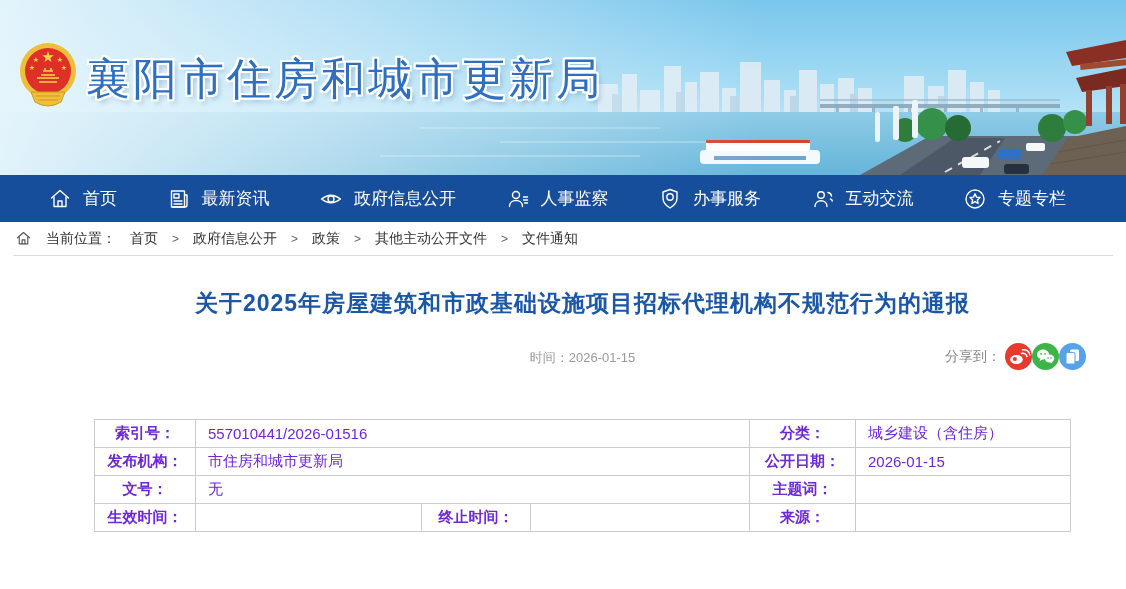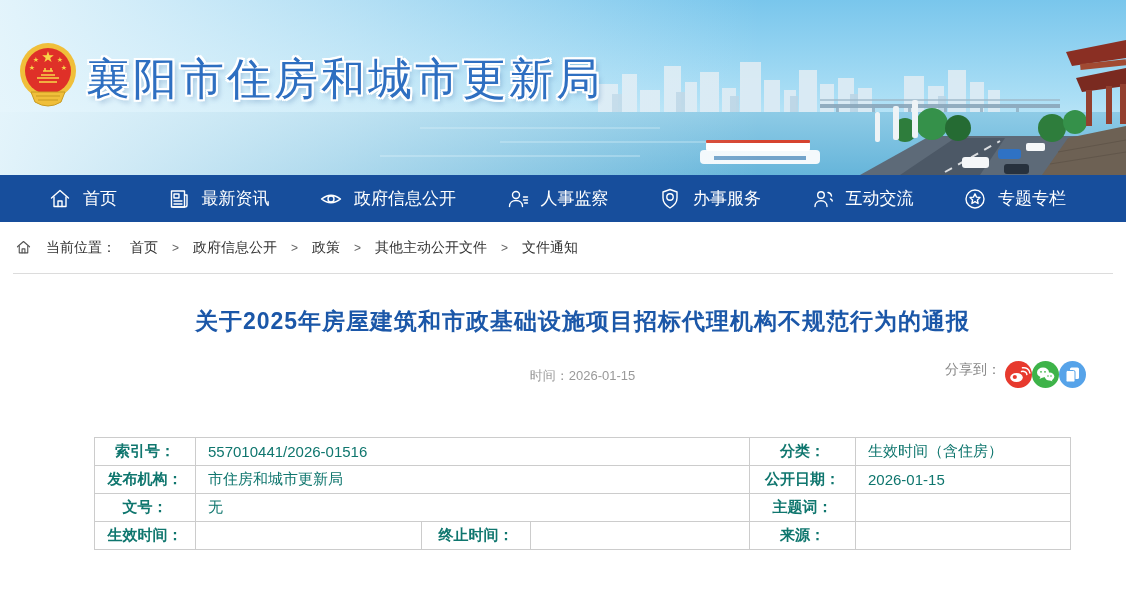--- a/index.html
+++ b/index.html
@@ -33,54 +33,54 @@
   .nav-item {
     display:flex; align-items:center; gap:11px;
     color:#ffffff; font-size:17px; cursor:pointer; white-space:nowrap;
   }
   .nav-item svg { width:24px; height:24px; stroke:#fff; fill:none;
     stroke-width:1.4; stroke-linecap:round; stroke-linejoin:round; }
 
   
   .breadcrumb-wrap { padding:0 13px; background:#fff; }
   .breadcrumb {
-    height:52px; display:flex; align-items:center; gap:14px;
+    height:34px; display:flex; align-items:center; gap:14px;
     font-size:14px; color:#333; border-bottom:1px solid #dcdcdc;
     padding-left:2px;
   }
   .breadcrumb svg { width:17px; height:17px; stroke:#555; fill:none;
     stroke-width:1.6; stroke-linecap:round; stroke-linejoin:round; }
   .crumb { cursor:pointer; }
   .crumb-sep { color:#666; font-size:12px; }
   .crumb-prefix { color:#333; }
 
   
   .article { text-align:center;margin-left:39px; }
   .article-title {
     margin-top:32px; font-size:23px; font-weight:bold; color:#1b57a8;
     letter-spacing:1px;
   }
   .meta-row { position:relative; margin-top:24px; height:30px; }
   .meta-time {
     position:absolute; left:0; right:0; top:6px; text-align:center;
     font-size:13px; color:#999;
   }
-  .share { position:absolute; right:40px; top:0; display:flex; gap:0; }
+  .share { position:absolute; right:40px; top:0; display:flex; align-items:center; gap:0; }
   .share-label { font-size:14px; color:#888; margin-right:4px; }
   .share-btn { width:27px; height:27px; border-radius:50%; display:inline-flex;
     align-items:center; justify-content:center; cursor:pointer; }
   .share-btn svg { width:27px; height:27px; display:block; }
   .sb-weibo { background:#e73a2e; }
   .sb-wechat { background:#3eb349; }
   .sb-copy { background:#56a3e9; }
 
   
   .meta-table {
     width:976px; margin:46px auto 0; border-collapse:collapse;
-    font-size:15px; color:#0f766e; table-layout:fixed;
+    font-size:15px; color:#6d28d9; table-layout:fixed;
   }
   .meta-table td {
     border:1px solid #ccc; height:28px; padding:2px 12px;
     text-align:left; overflow:hidden; white-space:nowrap;
   }
   .meta-table td.lbl {
     font-weight:bold; text-align:center; padding:2px 4px;
   }
 </style>
 </head>
@@ -346,21 +346,21 @@
         <col style="width:109px">
       <col style="width:219px">
         <col style="width:106px">
         <col style="width:215px">
     </colgroup>
     <tbody>
         <tr>
       <td class="lbl">索引号：</td>
       <td colspan="3">557010441/2026-01516</td>
       <td class="lbl">分类：</td>
-      <td>生效时间（含住房）</td>
+      <td>城乡建设（含住房）</td>
     </tr>
     <tr>
       <td class="lbl">发布机构：</td>
       <td colspan="3">市住房和城市更新局</td>
       <td class="lbl">公开日期：</td>
       <td>2026-01-15</td>
     </tr>
     <tr>
       <td class="lbl">文号：</td>
       <td colspan="3">无</td>

